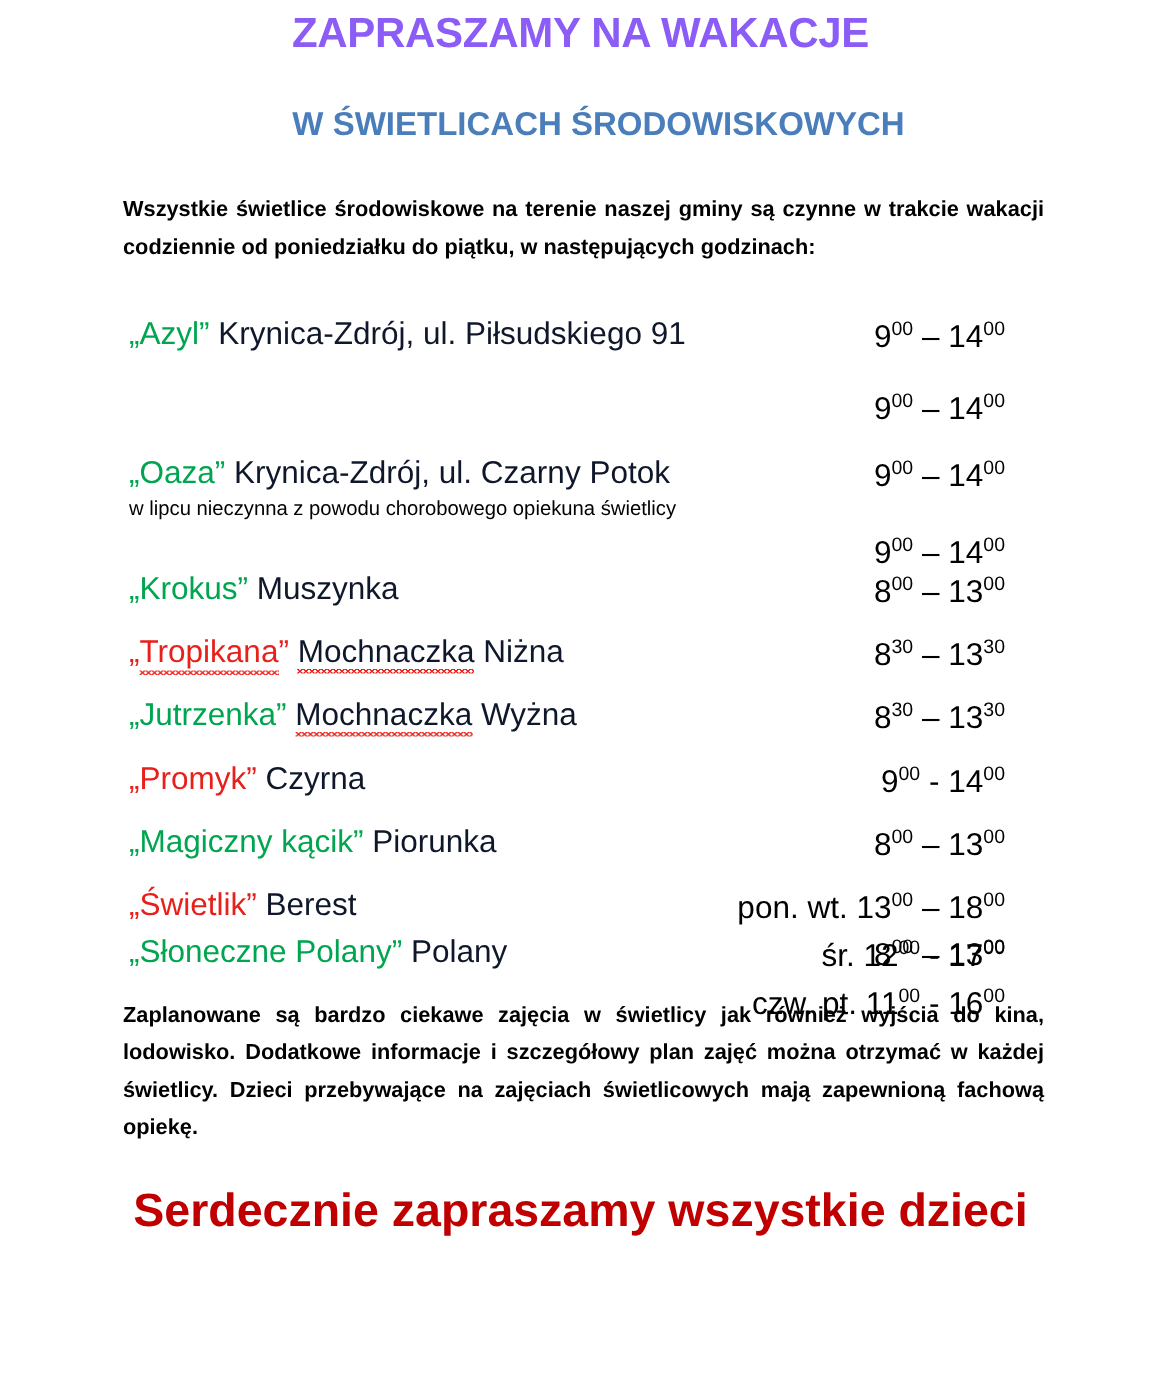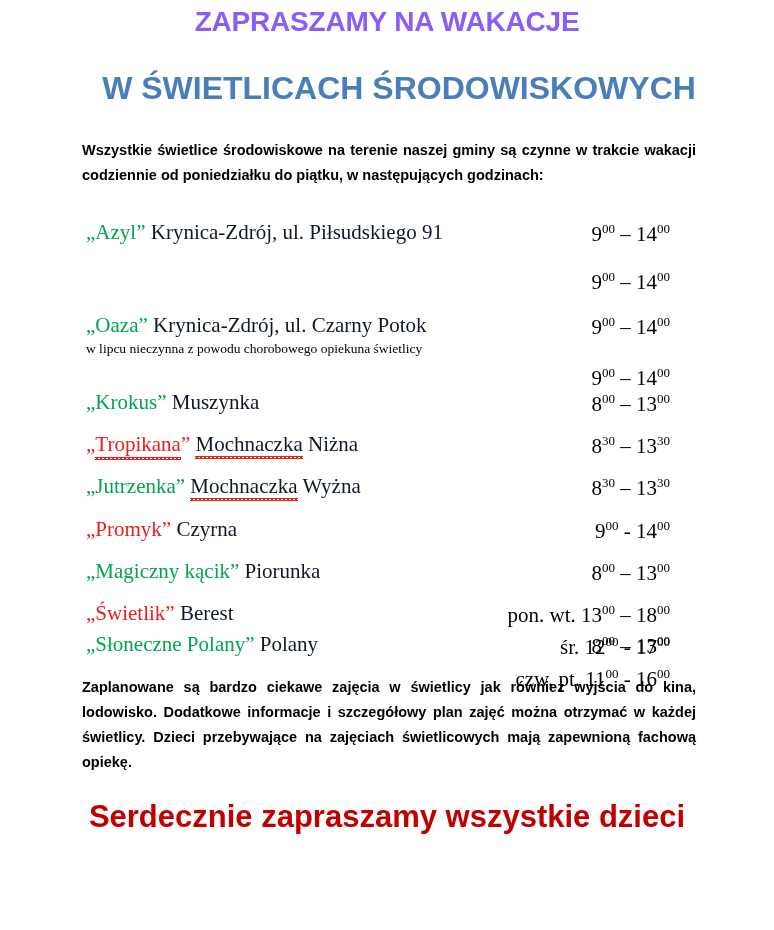--- a/index.html
+++ b/index.html
@@ -32,21 +32,21 @@
     font-size: 28px;
     letter-spacing: -0.2px;
     line-height: 1.0;
     margin: 0;
     padding-top: 8px;
   }
   .title-sub {
     text-align: center;
     color: #4a7ebb;
     font-weight: bold;
-    font-size: 32px;
+    font-size: 22px;
     line-height: 1.0;
     margin: 0;
     padding-top: 36px;
     padding-left: 24px;
   }
 
   
   .para {
     font-size: 14.5px;
     font-weight: bold;
@@ -78,21 +78,20 @@
     padding: 16px 0 0 0;
     margin: 0;
     list-style: none;
   }
   .entry {
     position: relative;
     display: block;
     padding: 0 0 0 86px;
     margin: 0;
     min-height: 24px;
-    font-family: Liberation Serif, serif;
   }
   .entry-row {
     display: flex;
     align-items: baseline;
     white-space: nowrap;
   }
   .entry-name {
     font-size: 21px;
     line-height: 1.30;
     white-space: nowrap;

